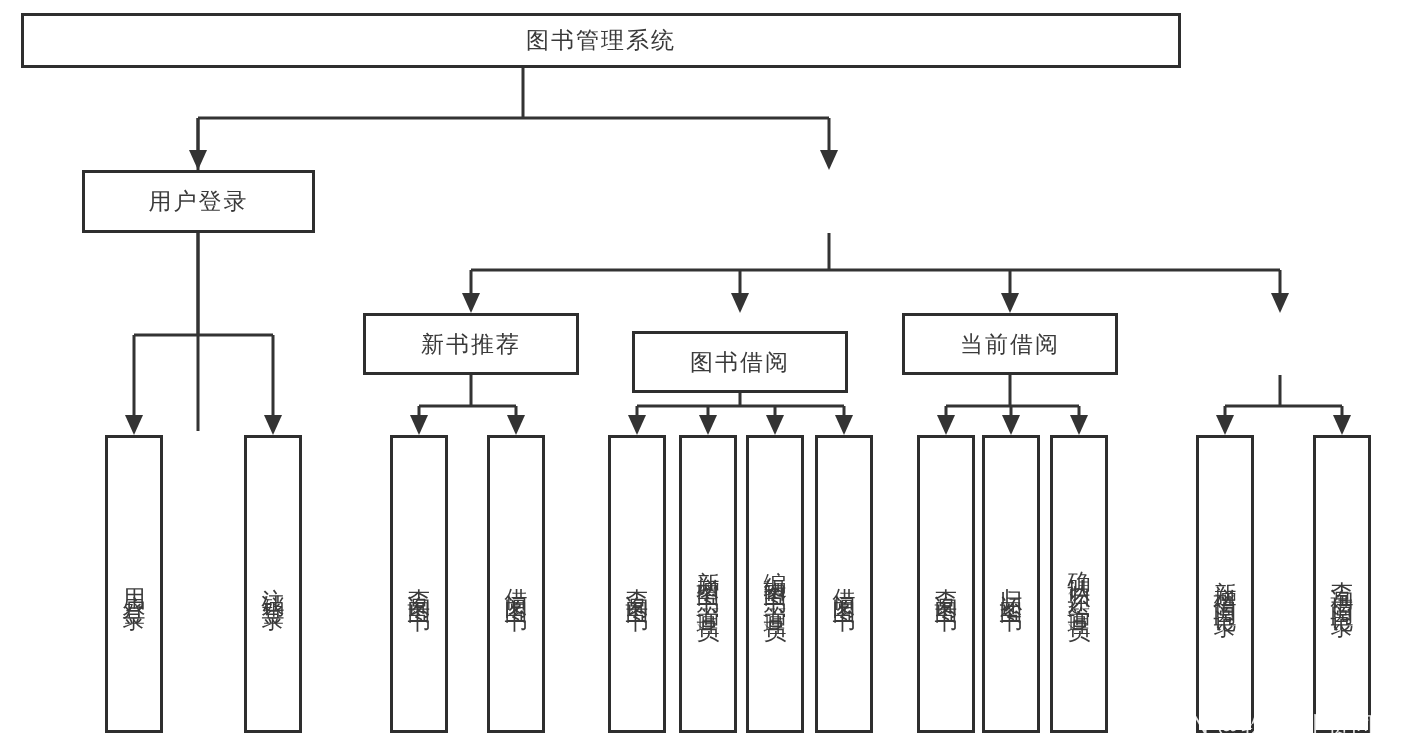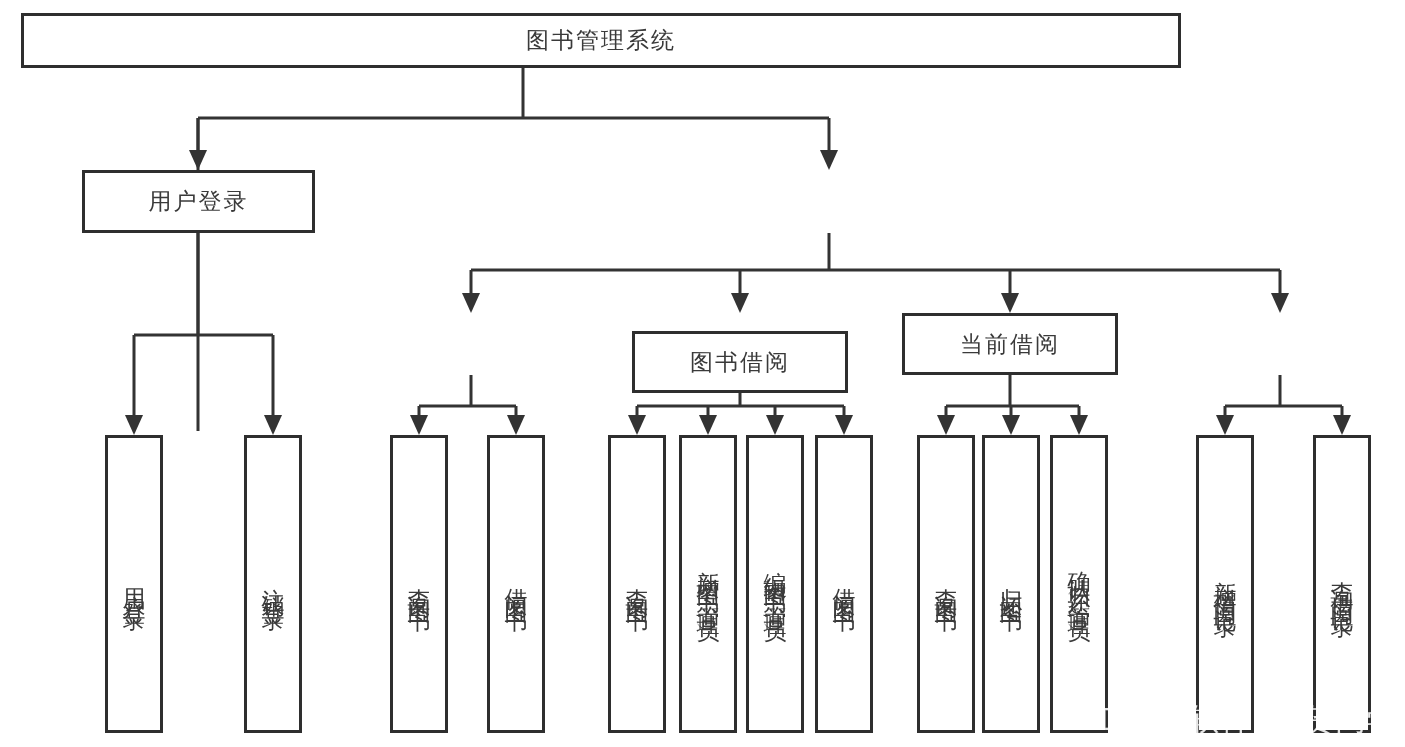--- a/index.html
+++ b/index.html
@@ -47,21 +47,21 @@
     font-size: 23px;
     letter-spacing: 7px;
     color: #3a3a3a;
     line-height: 1;
   }
   .watermark {
     position: absolute;
     right: 6px;
     bottom: 6px;
     z-index: 5;
-    font-size: 31px;
+    font-size: 23px;
     color: #ffffff;
     opacity: 0.88;
     letter-spacing: 1px;
     white-space: nowrap;
   }
 </style>
 </head>
 <body>
 
 <div class="canvas">
@@ -105,20 +105,23 @@
   </svg>
 
   <div class="box root h-label">
     <span>图书管理系统</span>
   </div>
 
   <div class="box lvl2 h-label" style="left:82px;">
     <span>用户登录</span>
   </div>
 
+  <div class="box lvl3 h-label" style="left:363px;">
+    <span>新书推荐</span>
+  </div>
   <div class="box lvl3 h-label" style="left:632px;margin-top:18px;">
     <span>图书借阅</span>
   </div>
   <div class="box lvl3 h-label" style="left:902px;">
     <span>当前借阅</span>
   </div>
 
   <div class="box leaf" style="left:105px;">
     <span class="leaf-text">用户登录</span>
   </div>

